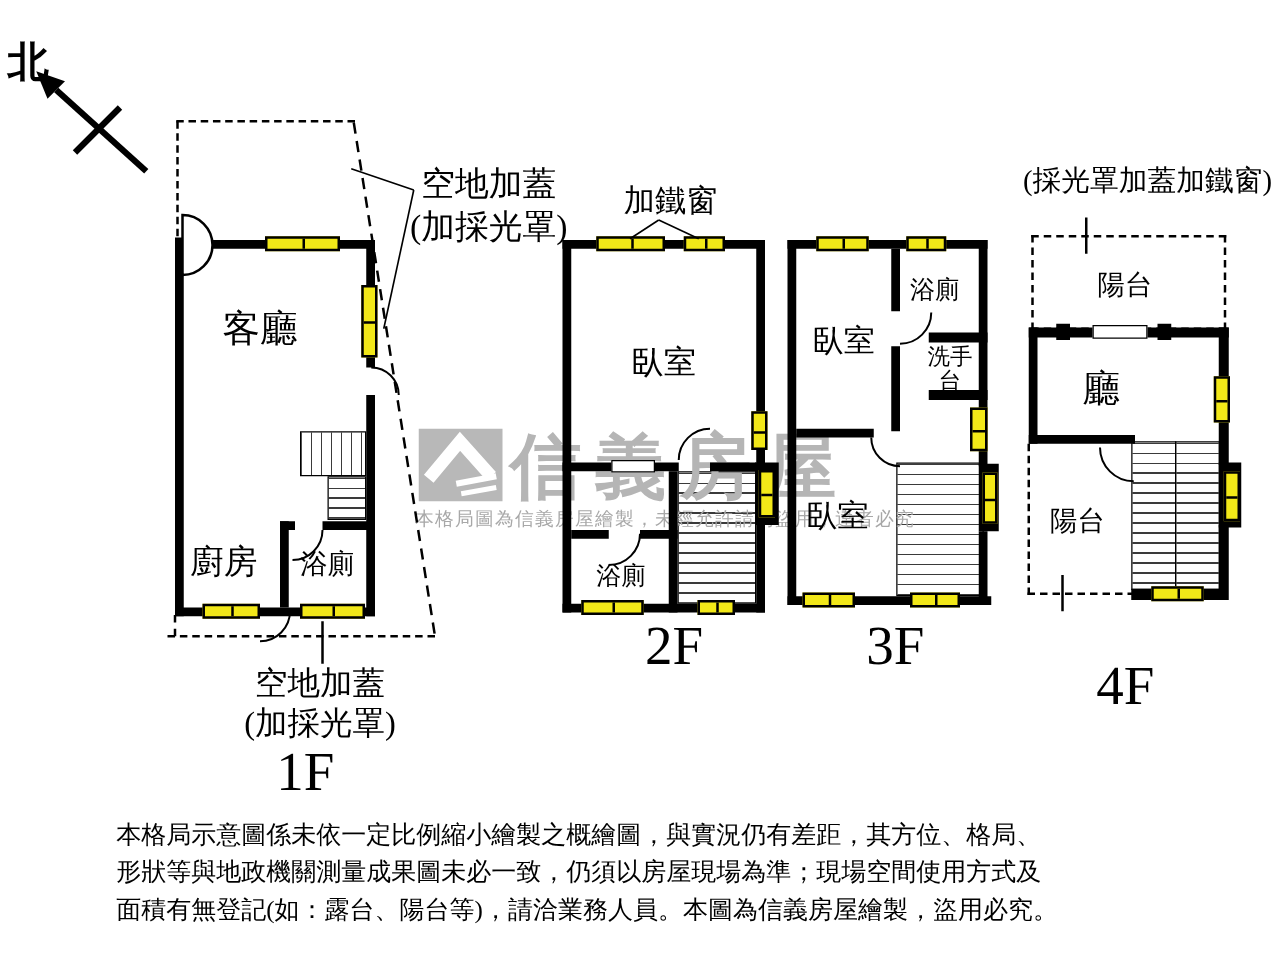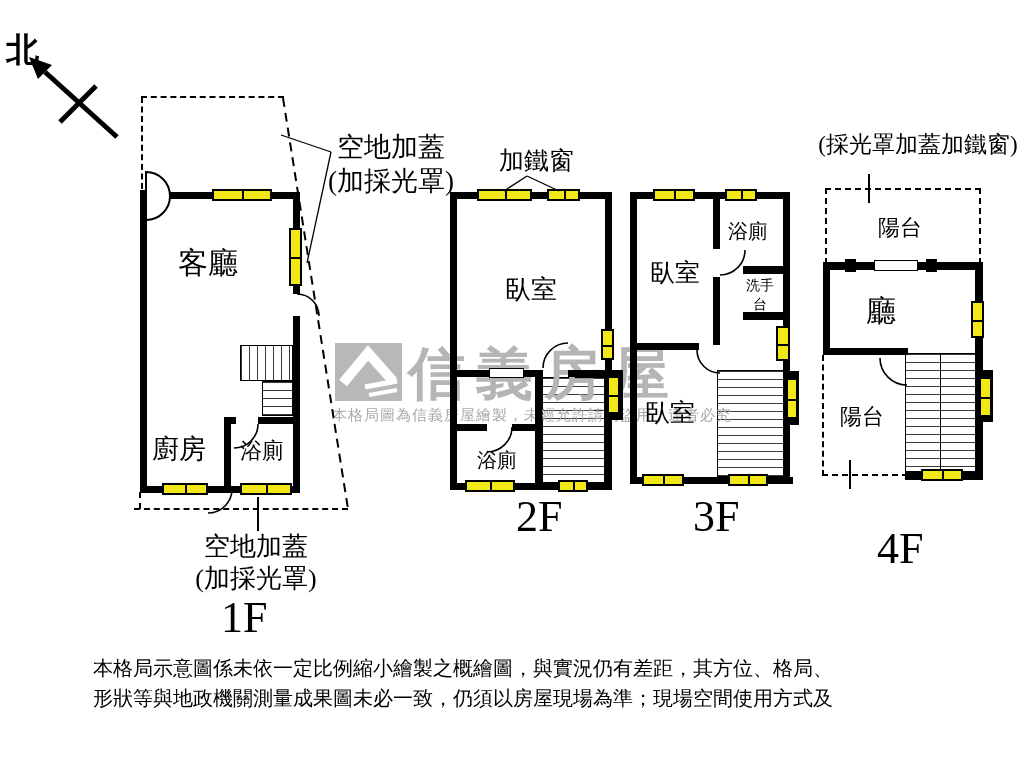--- a/index.html
+++ b/index.html
@@ -118,21 +118,21 @@
 
   <div class="wall" style="left:713px;top:199px;width:7px;height:50px;"></div>
   <div class="wall" style="left:713px;top:277px;width:7px;height:68px;"></div>
   <div class="wall" style="left:743px;top:266px;width:47px;height:8px;"></div>
   <div class="wall" style="left:743px;top:312px;width:47px;height:8px;"></div>
   <div class="wall" style="left:637px;top:343px;width:62px;height:7px;"></div>
   <div class="stairs st-h" style="left:717px;top:370px;width:70px;height:107px;"></div>
 
   <div class="lbl" style="left:650px;top:256px;font-size:25px;">臥室</div>
   <div class="lbl" style="left:728px;top:218px;font-size:20px;">浴廁</div>
-  <div class="lbl note" style="left:738px;top:276px;width:44px;font-size:14px;line-height:19px;">
+  <div class="lbl note" style="left:738px;top:276px;width:44px;font-size:18px;line-height:19px;">
     <div>洗手</div>
     <div>台</div>
   </div>
   <div class="lbl" style="left:645px;top:396px;font-size:25px;">臥室</div>
   <div class="lbl flabel" style="left:693px;top:491px;">3F</div>
 
   <div class="dash-rect" style="left:825px;top:188px;width:156px;height:76px;"></div>
   <div class="wall" style="left:823px;top:262px;width:160px;height:8px;"></div>
   <div class="wall" style="left:845px;top:259px;width:11px;height:13px;"></div>
   <div class="wall" style="left:926px;top:259px;width:11px;height:13px;"></div>
@@ -153,20 +153,21 @@
 
   <div class="lbl note" style="left:806px;top:129px;width:224px;font-size:23px;">(採光罩加蓋加鐵窗)</div>
   <div class="lbl" style="left:878px;top:213px;font-size:22px;">陽台</div>
   <div class="lbl" style="left:866px;top:291px;font-size:30px;">廳</div>
   <div class="lbl" style="left:840px;top:402px;font-size:22px;">陽台</div>
   <div class="lbl flabel" style="left:877px;top:523px;">4F</div>
 
   <div id="disclaimer">
     <div>本格局示意圖係未依一定比例縮小繪製之概繪圖，與實況仍有差距，其方位、格局、</div>
     <div>形狀等與地政機關測量成果圖未必一致，仍須以房屋現場為準；現場空間使用方式及</div>
+    <div>面積有無登記(如：露台、陽台等)，請洽業務人員。本圖為信義房屋繪製，盜用必究。</div>
   </div>
 
   <svg class="overlay" width="1024" height="768" viewBox="0 0 1024 768">
 
     <line x1="117" y1="137" x2="45" y2="72" stroke="#000" stroke-width="5"></line>
     <polygon points="29,57 52,65 38,79" fill="#000"></polygon>
     <line x1="60" y1="122" x2="96" y2="86" stroke="#000" stroke-width="5"></line>
 
     <line x1="283" y1="98" x2="348" y2="509" stroke="#000" stroke-width="2" stroke-dasharray="9 6"></line>
 

